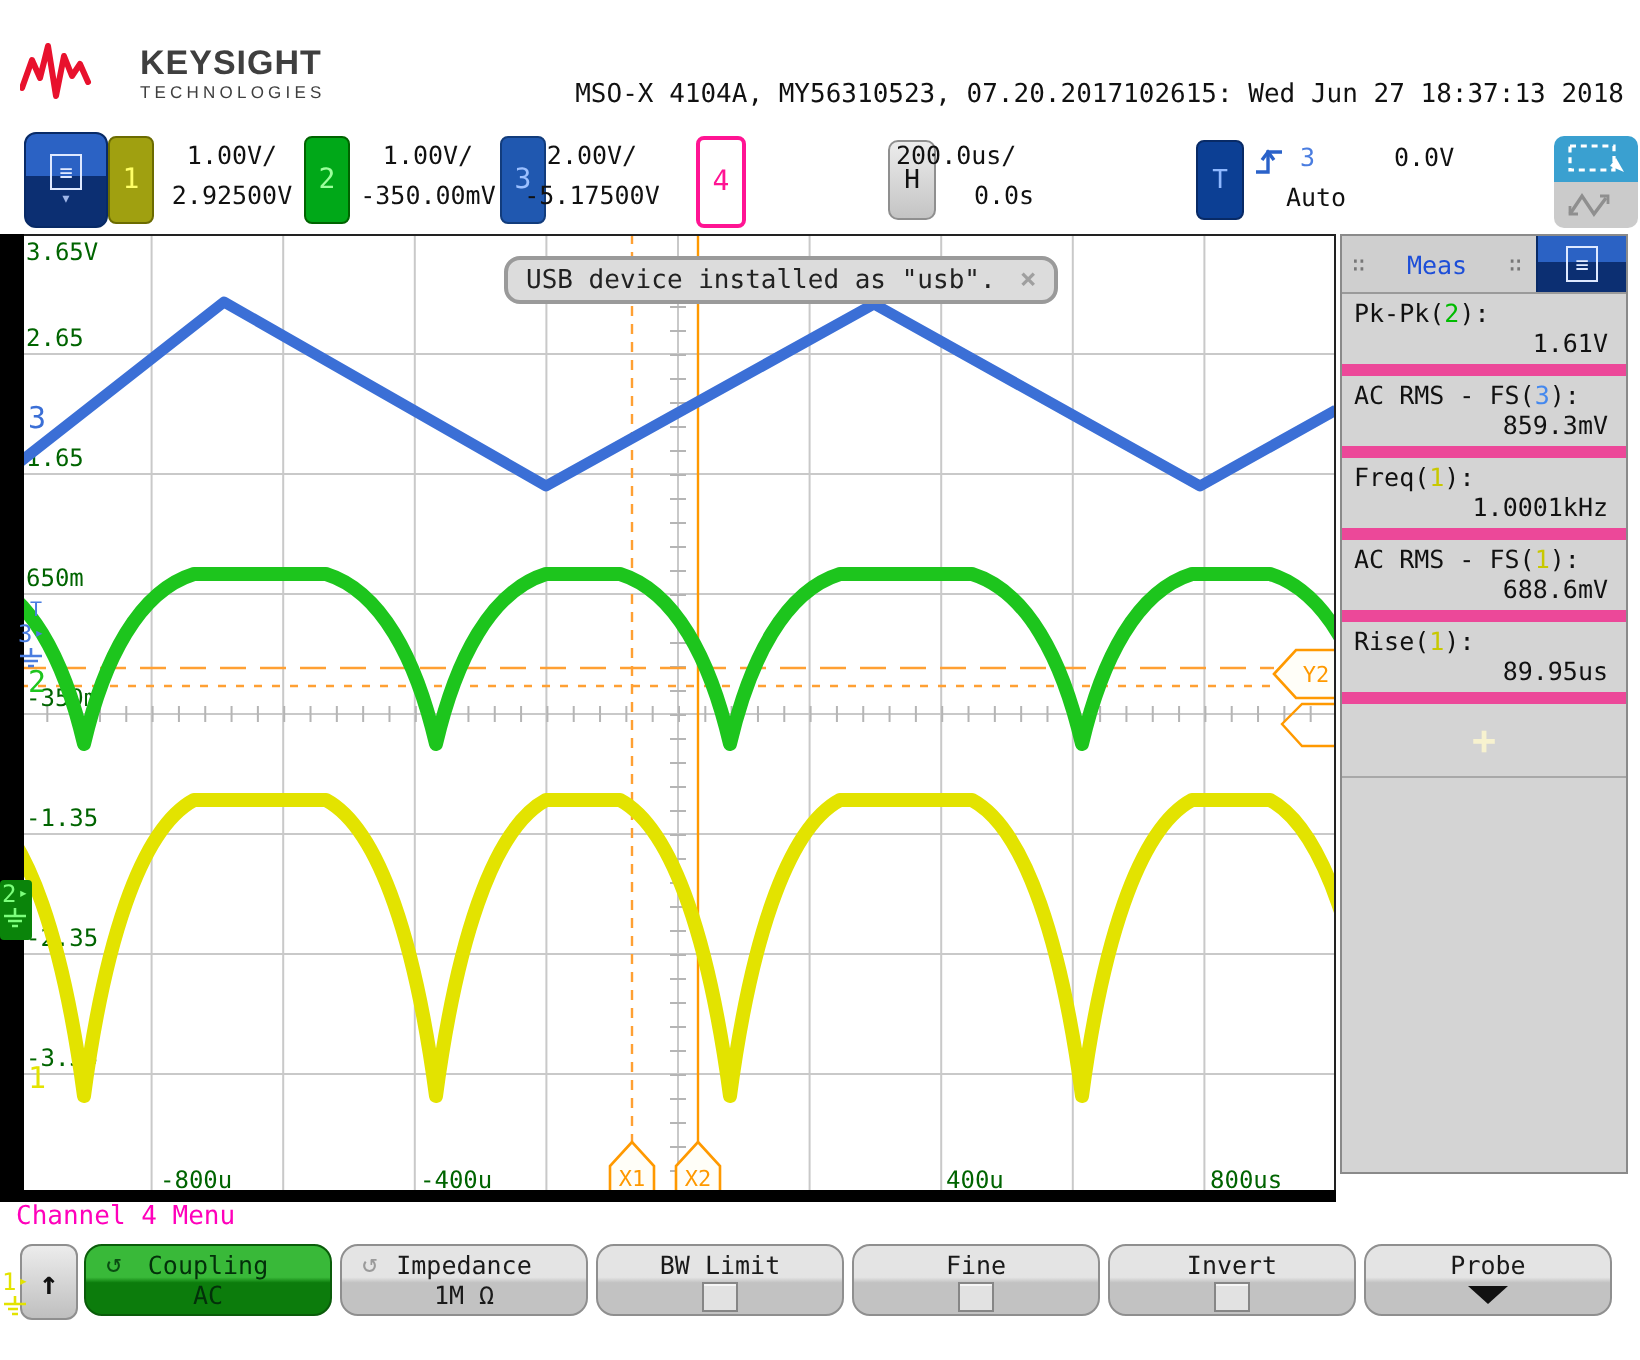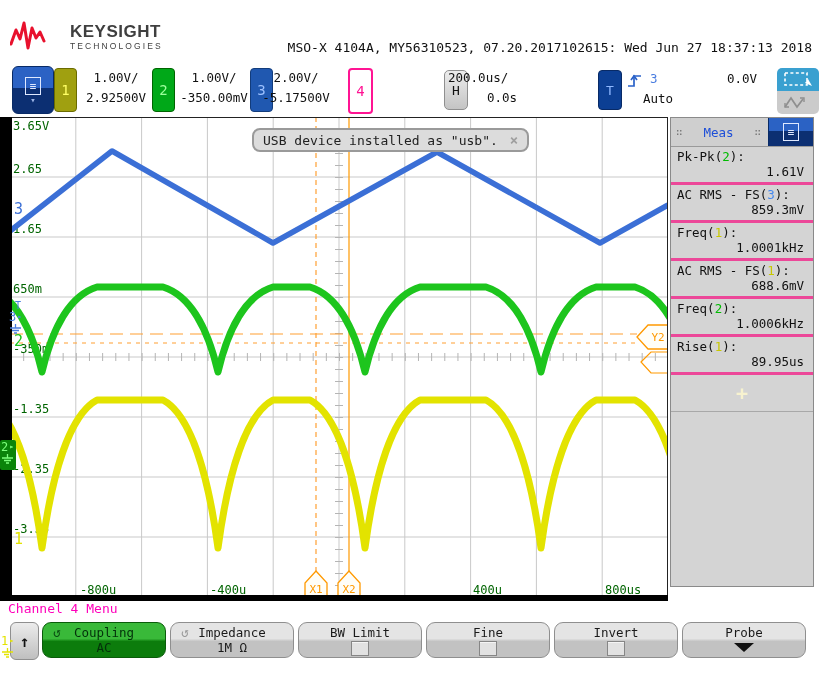--- a/index.html
+++ b/index.html
@@ -47,21 +47,21 @@
     background:#dcdcdc;border:2px solid #9a9a9a;border-radius:8px;padding:2px 9px;font-size:13px;color:#222;z-index:6;}
   #toast .x{color:#9f9f9f;font-weight:bold;font-size:14px;}
   
   #meas{position:absolute;left:670px;top:0;width:144px;height:470px;background:#d4d4d4;
     border:1px solid #8a8a8a;box-sizing:border-box;font-size:12.5px;}
   #meas-head{height:28px;display:flex;align-items:center;background:#cfcfcf;border-bottom:1px solid #9a9a9a;}
   #meas-head .grip{color:#777;font-size:11px;padding:0 5px;}
   #meas-head .title{flex:1;text-align:center;color:#1d4ed8;}
   #meas-menu{width:44px;height:28px;margin-left:2px;background:linear-gradient(180deg,#2b62c4 0 46%,#0c2f72 46% 100%);
     border-left:1px solid #082a66;display:flex;align-items:center;justify-content:center;}
-  .mitem{border-bottom:3px solid #ec4899;padding:2px 6px 3px 6px;}
+  .mitem{border-bottom:6px solid #ec4899;padding:2px 6px 3px 6px;}
   .mitem .lab{text-align:left;color:#111;}
   .mitem .val{text-align:right;color:#111;padding-right:3px;}
   .c1{color:#c8c800;} .c2{color:#00bb00;} .c3{color:#4488ee;}
   #meas-plus{height:36px;display:flex;align-items:center;justify-content:center;
     color:#f7f2cf;font-size:20px;font-weight:bold;border-bottom:1px solid #a8a8a8;}
   
   #menu-title{position:absolute;left:8px;top:601px;font-size:13px;color:#ff00bb;}
   #backbtn{position:absolute;left:10px;top:622px;width:27px;height:36px;border-radius:6px;
     background:linear-gradient(180deg,#ececec,#bfbfbf);border:1px solid #8f8f8f;
     display:flex;align-items:center;justify-content:center;font-size:16px;font-weight:bold;color:#111;}
@@ -120,21 +120,21 @@
   <div class="h-badge">H</div>
   <div class="ctl-txt" style="left:448px;top:70px;">200.0us/</div>
   <div class="ctl-txt" style="left:466px;top:90px;width:72px;text-align:center;">0.0s</div>
 
   <div class="t-badge">T</div>
   <svg width="18" height="18" style="position:absolute;left:626px;top:72px;">
     <path d="M2,14 H8 V4 H15" fill="none" stroke="#2a62c9" stroke-width="1.7"></path>
     <polyline points="5,8 8,4 11,8" fill="none" stroke="#2a62c9" stroke-width="1.7"></polyline>
   </svg>
   <div class="ctl-txt blue-t" style="left:650px;top:71px;">3</div>
-  <div class="ctl-txt" style="left:727px;top:71px;">0.0V</div>
+  <div class="ctl-txt" style="left:697px;top:71px;">0.0V</div>
   <div class="ctl-txt" style="left:628px;top:91px;width:60px;text-align:center;">Auto</div>
 
   <div class="rt-btn" id="btn-zoomsel">
     <svg width="34" height="19">
       <rect x="4" y="3" width="22" height="12" fill="none" stroke="#fff" stroke-width="1.6" stroke-dasharray="3,2.4"></rect>
       <polygon points="24,13 31,16 27,9" fill="#fff"></polygon>
     </svg>
   </div>
   <div class="rt-btn" id="btn-wavedrag">
     <svg width="34" height="19">
@@ -254,24 +254,20 @@
           </div>
           <div class="mitem">
             <div class="lab">Freq(<span class="c1">1</span>):</div>
             <div class="val">1.0001kHz</div>
           </div>
           <div class="mitem">
             <div class="lab">AC RMS - FS(<span class="c1">1</span>):</div>
             <div class="val">688.6mV</div>
           </div>
           <div class="mitem">
-            <div class="lab">Freq(<span class="c2">2</span>):</div>
-            <div class="val">1.0006kHz</div>
-          </div>
-          <div class="mitem">
             <div class="lab">Rise(<span class="c1">1</span>):</div>
             <div class="val">89.95us</div>
           </div>
         </div>
       <div id="meas-plus">+</div>
     </div>
   </div>
 
   <div id="menu-title">Channel 4 Menu</div>
   <div id="backbtn">

